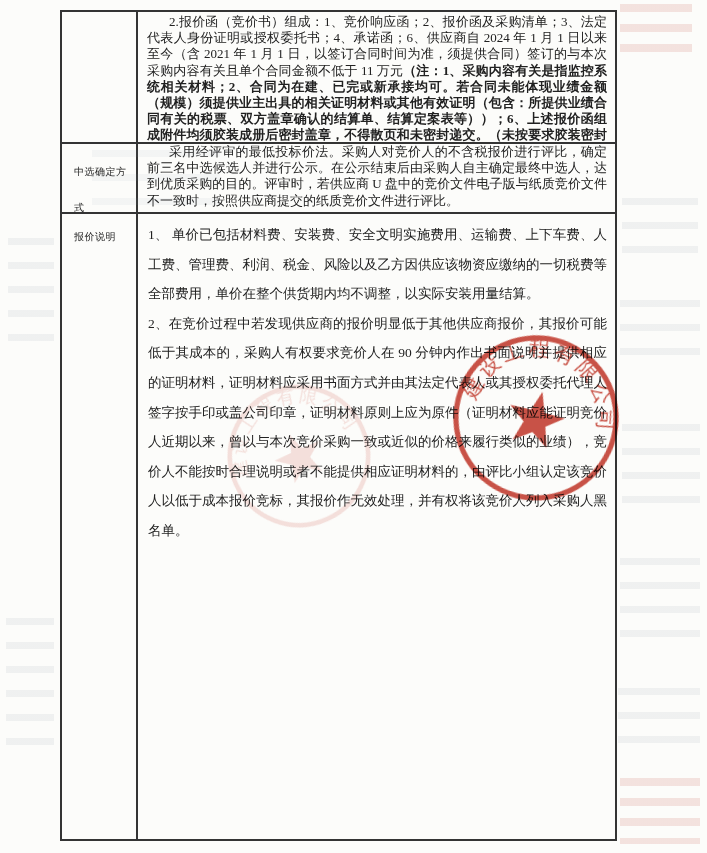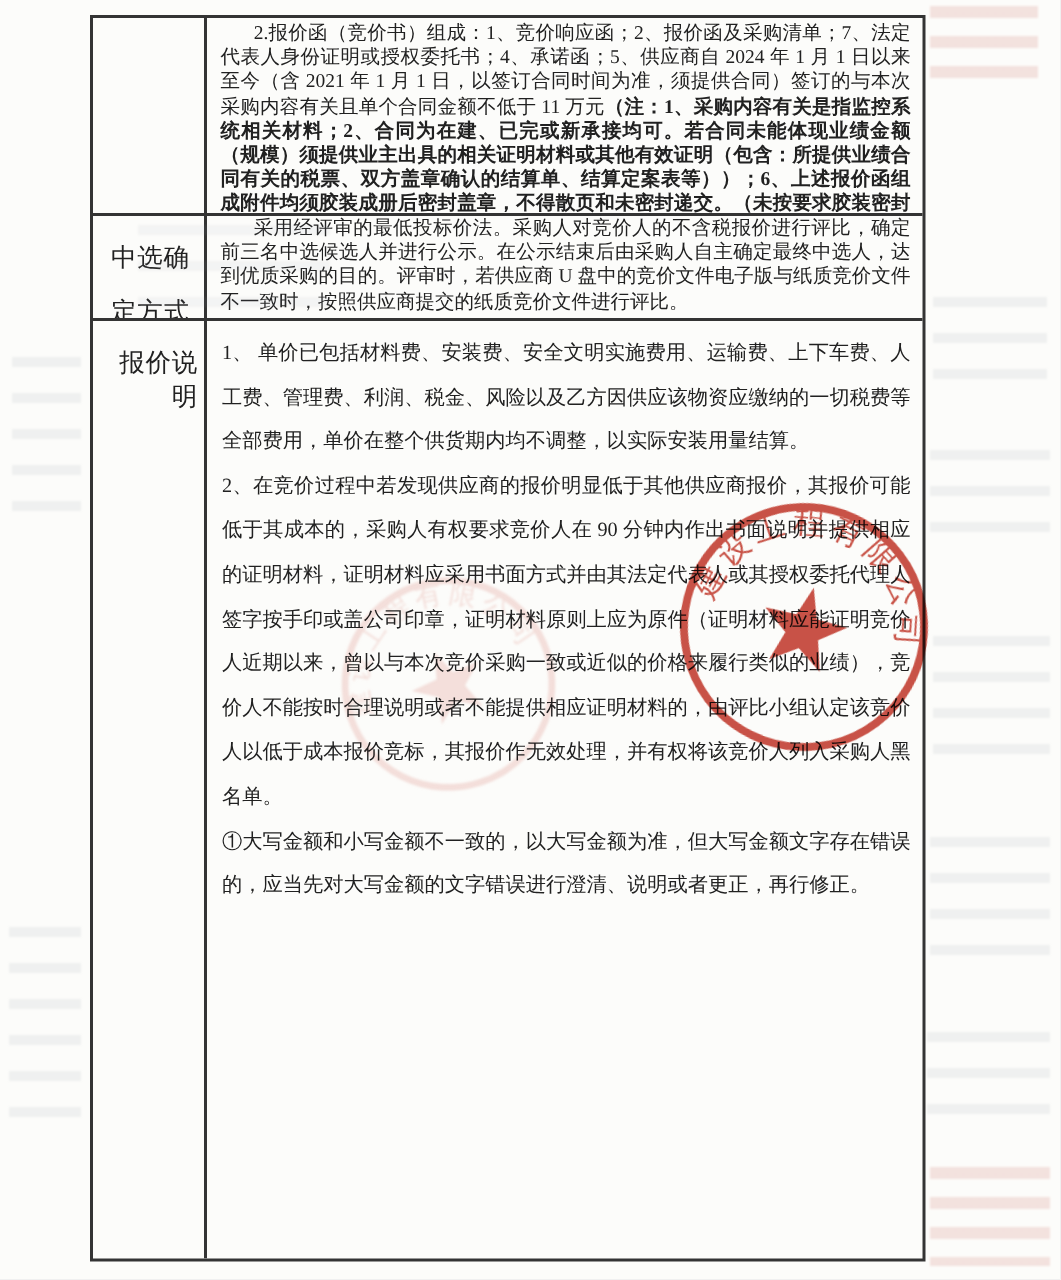--- a/index.html
+++ b/index.html
@@ -12,31 +12,31 @@
   
   .doc-table{
     position:absolute;left:60px;top:10px;width:553px;
     border:2px solid #343434;background:transparent;
   }
   .trow{display:flex;overflow:hidden;}
   .trow + .trow{border-top:2px solid #343434;}
   .lcell{
     width:76px;flex:0 0 76px;border-right:2px solid #343434;
     box-sizing:border-box;padding:4px 4px 0 12px;
-    font-size:17px;letter-spacing:.5px;
+    font-size:10px;letter-spacing:.5px;
   }
   .ccell{flex:1;box-sizing:border-box;overflow:hidden;}
   .row1{height:130px;}
   .row2{height:68px;}
   .row3{height:625px;}
   .row1 .ccell{padding:2px 8px 0 9px;}
   .row2 .ccell{padding:0 8px 0 9px;}
   .row3 .ccell{padding:6px 8px 0 10px;}
   .row2 .lcell{padding-top:10px;line-height:36px;}
-  .row3 .lcell{padding-top:16px;text-align:right;}
+  .row3 .lcell{padding-top:16px;}
   .ccell p{
     margin:0;text-align:justify;word-break:break-all;
     text-justify:inter-character;
   }
   .row1 .ccell p,.row2 .ccell p{font-size:13px;line-height:16.2px;}
   .row3 .ccell p{font-size:13.5px;line-height:29.6px;}
   .indent{text-indent:1.7em;}
   .b{font-weight:700;}
   
   .stamp{position:absolute;mix-blend-mode:multiply;pointer-events:none;}
@@ -75,37 +75,36 @@
 </head>
 <body>
 
 <div class="page">
 
   <div class="doc-table">
 
     <div class="trow row1">
       <div class="lcell"></div>
       <div class="ccell">
-          <p class="indent"><span>2.报价函（竞价书）组成：1、竞价响应函；2、报价函及采购清单；7、法定代表人身份证明或授权委托书；4、承诺函；5、供应商自 2024 年 1 月 1 日以来至今（含 2021 年 1 月 1 日，以签订合同时间为准，须提供合同）签订的与本次采购内容有关且单个合同金额不低于 11 万元</span><span class="b">（注：1、采购内容有关是指监控系统相关材料；2、合同为在建、已完或新承接均可。若合同未能体现业绩金额（规模）须提供业主出具的相关证明材料或其他有效证明（包含：所提供业绩合同有关的税票、双方盖章确认的结算单、结算定案表等））；6、上述报价函组成附件均须胶装成册后密封盖章，不得散页和未密封递交。（未按要求胶装密封的，采购人可以拒收竞价文件）。</span></p>
+          <p class="indent"><span>2.报价函（竞价书）组成：1、竞价响应函；2、报价函及采购清单；3、法定代表人身份证明或授权委托书；4、承诺函；6、供应商自 2024 年 1 月 1 日以来至今（含 2021 年 1 月 1 日，以签订合同时间为准，须提供合同）签订的与本次采购内容有关且单个合同金额不低于 11 万元</span><span class="b">（注：1、采购内容有关是指监控系统相关材料；2、合同为在建、已完或新承接均可。若合同未能体现业绩金额（规模）须提供业主出具的相关证明材料或其他有效证明（包含：所提供业绩合同有关的税票、双方盖章确认的结算单、结算定案表等））；6、上述报价函组成附件均须胶装成册后密封盖章，不得散页和未密封递交。（未按要求胶装密封的，采购人可以拒收竞价文件）。</span></p>
         </div>
     </div>
 
     <div class="trow row2">
       <div class="lcell">中选确定方式</div>
       <div class="ccell">
           <p class="indent"><span>采用经评审的最低投标价法。采购人对竞价人的不含税报价进行评比，确定前三名中选候选人并进行公示。在公示结束后由采购人自主确定最终中选人，达到优质采购的目的。评审时，若供应商 U 盘中的竞价文件电子版与纸质竞价文件不一致时，按照供应商提交的纸质竞价文件进行评比。</span></p>
         </div>
     </div>
 
     <div class="trow row3">
       <div class="lcell">报价说明</div>
       <div class="ccell">
           <p><span>1、 单价已包括材料费、安装费、安全文明实施费用、运输费、上下车费、人工费、管理费、利润、税金、风险以及乙方因供应该物资应缴纳的一切税费等全部费用，单价在整个供货期内均不调整，以实际安装用量结算。</span></p>
           <p><span>2、在竞价过程中若发现供应商的报价明显低于其他供应商报价，其报价可能低于其成本的，采购人有权要求竞价人在 90 分钟内作出书面说明并提供相应的证明材料，证明材料应采用书面方式并由其法定代表人或其授权委托代理人签字按手印或盖公司印章，证明材料原则上应为原件（证明材料应能证明竞价人近期以来，曾以与本次竞价采购一致或近似的价格来履行类似的业绩），竞价人不能按时合理说明或者不能提供相应证明材料的，由评比小组认定该竞价人以低于成本报价竞标，其报价作无效处理，并有权将该竞价人列入采购人黑名单。</span></p>
-          <p><span>①大写金额和小写金额不一致的，以大写金额为准，但大写金额文字存在错误的，应当先对大写金额的文字错误进行澄清、说明或者更正，再行修正。</span></p>
         </div>
     </div>
 
   </div>
 
   <div class="stamp stamp-main" style="color: rgb(194, 53, 39);">
     <svg viewBox="0 0 200 200" aria-hidden="true">
       <circle cx="100" cy="100" r="92" fill="none" stroke="currentColor" stroke-width="6"></circle>
       <path id="arcPathMain" d="M 29.1,112.5 A 72,72 0 1 1 170.9,112.5" fill="none"></path>
       <text font-size="24" letter-spacing="4" fill="currentColor" font-family="Liberation Serif, DejaVu Serif, serif">

